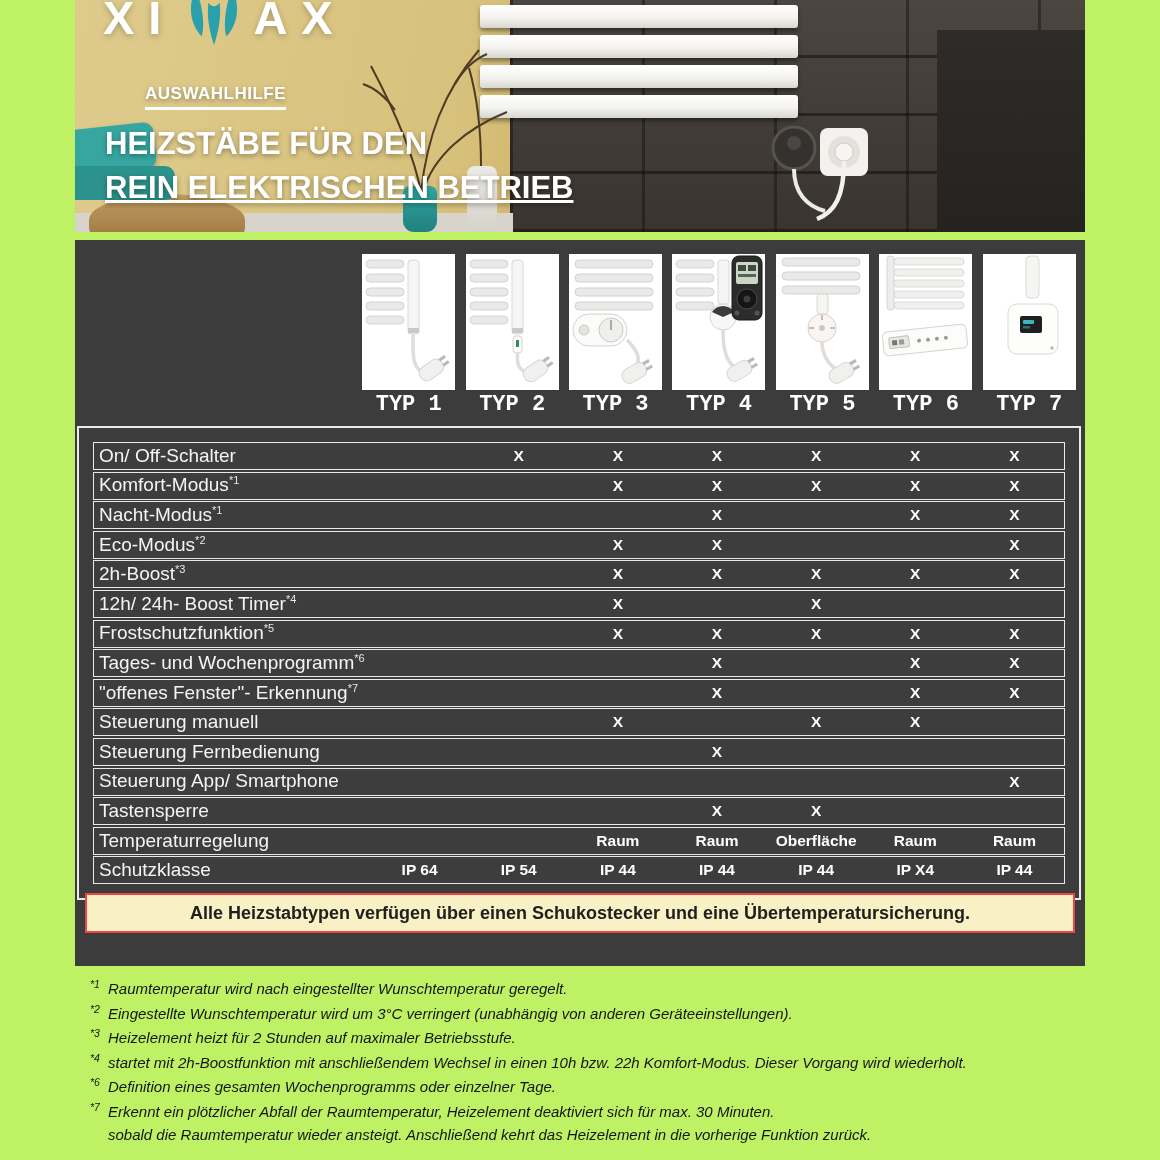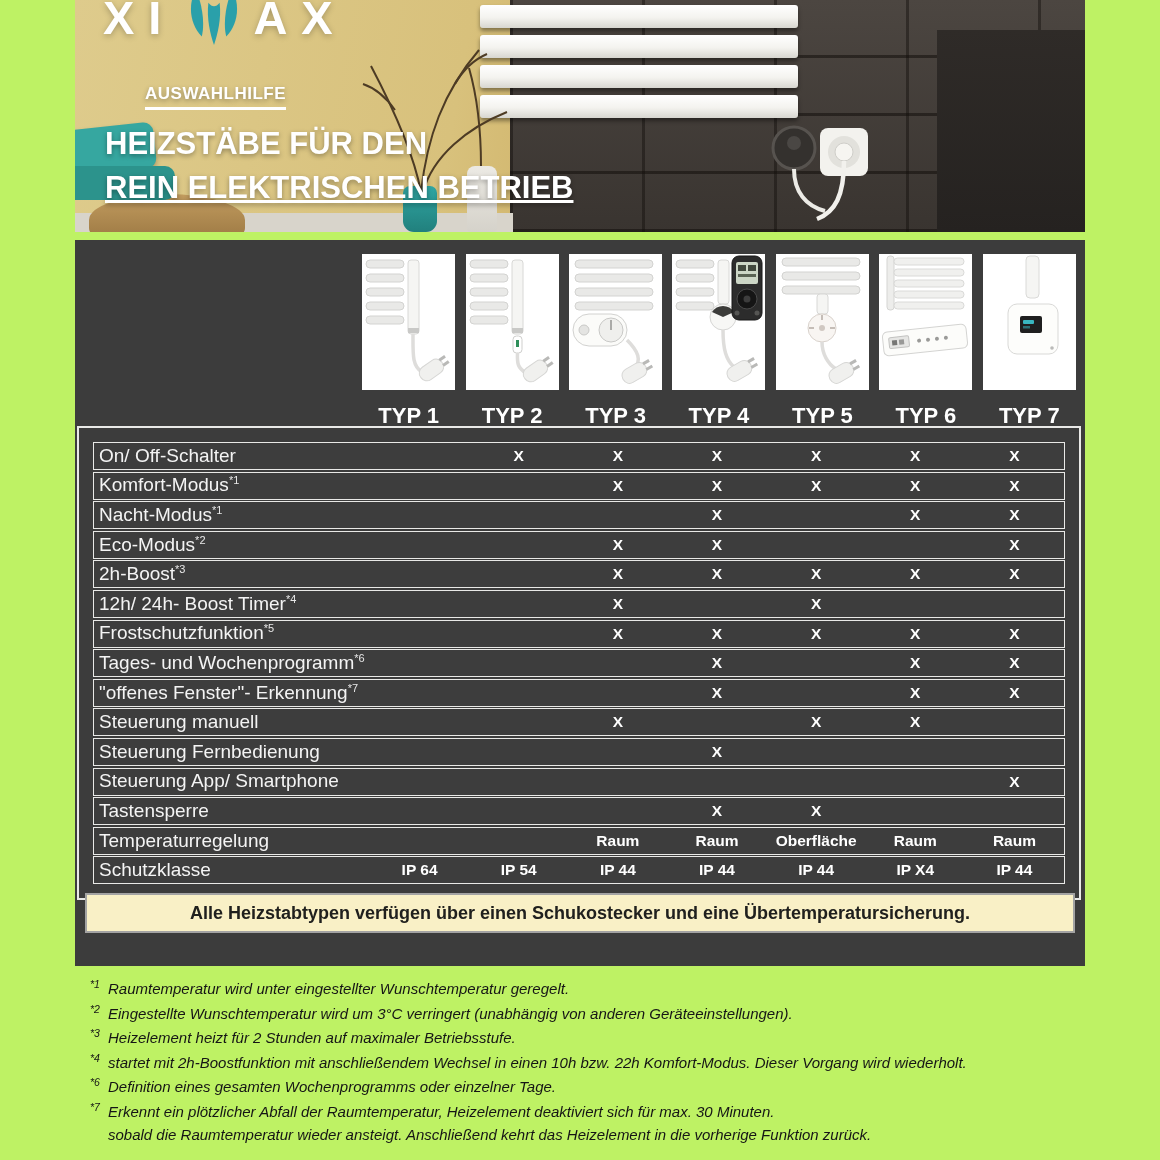--- a/index.html
+++ b/index.html
@@ -36,33 +36,33 @@
   .subtitle{position:absolute;left:30px;top:84px;font-size:17px;font-weight:bold;color:#fff;
             padding-bottom:3px;border-bottom:3px solid #fff;letter-spacing:.5px;
             text-shadow:0 2px 5px rgba(0,0,0,.35);margin-left:40px;}
   .title1{position:absolute;left:30px;top:126px;font-size:31px;font-weight:bold;color:#fff;
           text-shadow:0 2px 5px rgba(0,0,0,.35);}
   .title2{position:absolute;left:30px;top:170px;font-size:31px;font-weight:bold;color:#fff;
           text-shadow:0 2px 5px rgba(0,0,0,.35);text-decoration:underline;}
   
   .panel{position:absolute;left:75px;top:240px;width:1010px;height:726px;background:#3c3c3c;}
   .head-grid{position:absolute;left:2px;top:14px;width:1004px;display:grid;
-             grid-template-columns:280px repeat(7,1fr);row-gap:13px;}
+             grid-template-columns:280px repeat(7,1fr);row-gap:2px;font-family:Liberation Mono, monospace;}
   .pbox{grid-row:1;width:93px;height:136px;background:#fff;justify-self:center;}
   .plabel{grid-row:2;justify-self:center;color:#fff;font-weight:bold;font-size:22px;}
   .rows-frame{position:absolute;left:2px;top:186px;width:1004px;box-sizing:border-box;
               border:2px solid #e9e9e7;padding:14px;background:#3c3c3c;}
   .trow{display:grid;grid-template-columns:276px repeat(7,1fr);height:26px;align-items:center;
         border:1.5px solid #e9e9e7;background:#3d3d3d;margin-bottom:1.6px;}
   .trow:last-of-type{margin-bottom:0;}
   .tlabel{color:#f4f4f4;font-size:19px;padding-left:5px;white-space:nowrap;overflow:hidden;}
   .tlabel sup{font-size:11px;color:#e8e8e8;}
   .tcell{justify-self:center;color:#fff;font-weight:bold;font-size:15.5px;white-space:nowrap;}
   .note{position:absolute;left:10px;top:653px;width:990px;height:40px;box-sizing:border-box;
-        background:#f9f0c6;border:2px solid #a3a3a3;display:flex;align-items:center;justify-content:center;
+        background:#f9f0c6;border:2px solid #ef4444;display:flex;align-items:center;justify-content:center;
         font-weight:bold;font-size:18px;color:#20201e;}
   
   .footnotes{position:absolute;left:90px;top:978px;width:995px;font-style:italic;color:#151515;
              font-size:15px;}
   .footnote{height:24.6px;white-space:nowrap;overflow:hidden;}
   .footnote sup{display:inline-block;width:18px;font-size:10.5px;font-style:italic;}
 </style>
 </head>
 <body>
 
@@ -447,21 +447,21 @@
 
     </div>
 
     <div class="note">
       <span>Alle Heizstabtypen verfügen über einen Schukostecker und eine Übertemperatursicherung.</span>
     </div>
   </div>
 
   <div class="footnotes">
 
-      <div class="footnote"><sup>*1</sup><span>Raumtemperatur wird unter eingestellter Wunschtemperatur geregelt.</span></div>
+      <div class="footnote"><sup>*1</sup><span>Raumtemperatur wird nach eingestellter Wunschtemperatur geregelt.</span></div>
 
       <div class="footnote"><sup>*2</sup><span>Eingestellte Wunschtemperatur wird um 3°C verringert (unabhängig von anderen Geräteeinstellungen).</span></div>
 
       <div class="footnote"><sup>*3</sup><span>Heizelement heizt für 2 Stunden auf maximaler Betriebsstufe.</span></div>
 
       <div class="footnote"><sup>*4</sup><span>startet mit 2h-Boostfunktion mit anschließendem Wechsel in einen 10h bzw. 22h Komfort-Modus. Dieser Vorgang wird wiederholt.</span></div>
 
 
       <div class="footnote"><sup>*6</sup><span>Definition eines gesamten Wochenprogramms oder einzelner Tage.</span></div>
 

